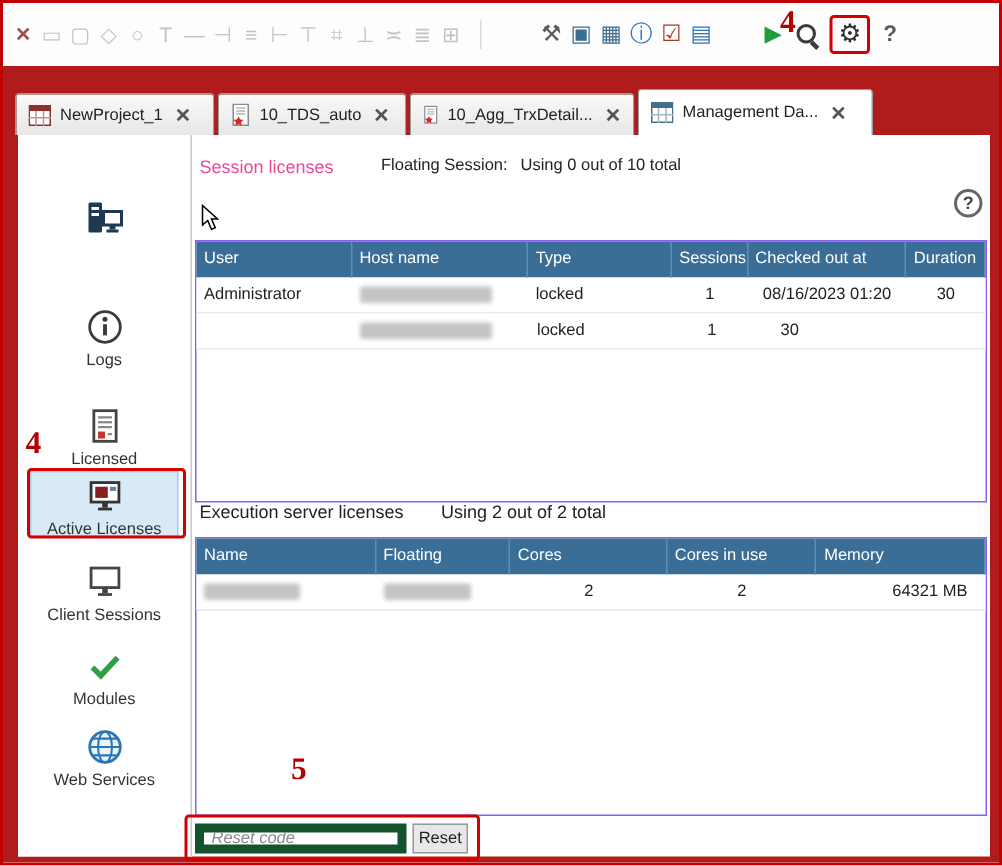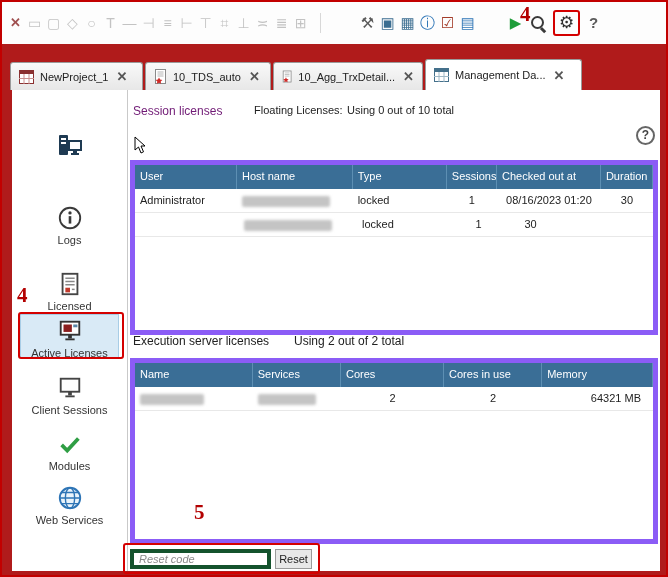--- a/index.html
+++ b/index.html
@@ -46,42 +46,42 @@
 
   
   .sidebar { position:absolute; left:0; top:0; width:116px; height:100%; background:#fff; border-right:1px solid #c9c9c9; }
   .side-item { position:absolute; left:8px; width:99px; text-align:center; cursor:pointer; padding-top:2px; }
   .side-item .sicon { height:28px; display:flex; justify-content:center; align-items:center; margin-bottom:2px; }
   .side-item .slabel { display:inline-block; width:80px; font-size:11px; line-height:13px; color:#333; }
   .side-item.sel { background:#d9eaf6; border:1px solid #a8cde6; height:44px; }
 
   
   .main { position:absolute; left:116px; top:0; width:532px; height:481px; }
-  .sess-title { position:absolute; left:5px; top:14px; font-size:12px; color:#701a75; }
+  .sess-title { position:absolute; left:5px; top:14px; font-size:12px; color:#ec4899; }
   .lic-info { position:absolute; left:126px; top:12px; font-size:11px; line-height:16px; color:#222; }
   .lic-info .ll { display:inline-block; width:93px; }
   .help-circle { position:absolute; left:508px; top:36px; width:19px; height:19px; border:2px solid #666;
                  border-radius:50%; text-align:center; line-height:15px; font-weight:bold; font-size:12px; color:#444; cursor:pointer; }
   .cursor { position:absolute; left:6px; top:46px; z-index:9; }
 
-  .tbl { position:absolute; left:2px; width:528px; border:5px solid #8b5cf6; background:#fff; }
+  .tbl { position:absolute; left:2px; width:528px; border:1px solid #8b5cf6; background:#fff; }
   .t1 { top:70px; height:175px; }
   .t2 { top:268px; height:186px; }
   .thead { display:flex; background:#3a6e96; color:#fff; height:24px; }
   .thead .c { border-right:1px solid #5d8fb3; }
   .trow { display:flex; height:24px; border-bottom:1px solid #e8e8e8; background:#fff; }
   .c { padding:0 5px; font-size:11px; line-height:23px; height:24px; overflow:hidden; white-space:nowrap; }
   .ctr { text-align:center; }
   .rgt { text-align:right; padding-right:12px; }
   .blob { display:inline-block; background:#c4c4c4; border-radius:2px; filter:blur(1.5px); vertical-align:middle; height:11px; }
 
   .exec-head { position:absolute; left:5px; top:244px; font-size:12px; color:#222; display:flex; }
   .exec-head .et { display:inline-block; width:161px; }
 
-  .reset-input { position:absolute; left:2px; top:459px; width:141px; height:20px; border:4px solid #14532d;
+  .reset-input { position:absolute; left:2px; top:459px; width:141px; height:20px; border:6px solid #14532d;
                  font-family:"Liberation Sans", sans-serif; font-size:11px; padding:0 5px; color:#222; }
   .reset-input::placeholder { font-style:italic; color:#8a8a8a; }
   .reset-btn { position:absolute; left:147px; top:459px; width:37px; height:20px; background:#e8e8e8;
                border:1px solid #9a9a9a; font-family:Liberation Sans, sans-serif; font-size:11px; color:#222; cursor:pointer; }
 
   
   .marker { position:absolute; color:#b30000; font-family:"Liberation Serif", serif; font-weight:bold; font-size:21px; z-index:20; }
   .m-toolbar { left:518px; top:0px; }
   .m-sidebar { left:15px; top:281px; }
   .m-reset   { left:192px; top:498px; }
@@ -247,21 +247,21 @@
               <path d="M3 14h22 M5 8h18 M5 20h18" stroke="#2e75b6" stroke-width="1.5" fill="none"></path>
             </svg>
         </div>
         <span class="slabel">Web Services</span>
       </div>
     </div>
 
     <div class="main">
       <span class="sess-title">Session licenses</span>
       <div class="lic-info">
-        <div><span class="ll">Floating Licenses:</span><span>Using 0 out of 10 total</span></div>
+        <div><span class="ll">Floating Session:</span><span>Using 0 out of 10 total</span></div>
       </div>
       <span class="help-circle">?</span>
       <span class="cursor">
         <svg width="12" height="18" viewBox="0 0 12 18">
             <path d="M1 1 L1 14 L4.5 11 L7 17 L9.5 15.8 L7 10 L11 10 Z" fill="#fff" stroke="#000" stroke-width="1"></path>
           </svg>
       </span>
 
       <div class="tbl t1">
         <div class="thead">
@@ -289,21 +289,21 @@
         </div>
       </div>
 
       <div class="exec-head">
         <span class="et">Execution server licenses</span>
         <span>Using 2 out of 2 total</span>
       </div>
       <div class="tbl t2">
         <div class="thead">
           <span class="c" style="width:120px;">Name</span>
-          <span class="c" style="width:90px;">Services</span>
+          <span class="c" style="width:90px;">Floating</span>
           <span class="c" style="width:105px;">Cores</span>
           <span class="c" style="width:100px;">Cores in use</span>
           <span class="c" style="width:113px;">Memory</span>
         </div>
         <div class="trow">
           <span class="c" style="width:120px;"><span class="blob" style="width:64px;"></span></span>
           <span class="c" style="width:90px;"><span class="blob" style="width:58px;"></span></span>
           <span class="c ctr" style="width:105px;">2</span>
           <span class="c ctr" style="width:100px;">2</span>
           <span class="c rgt" style="width:113px;">64321 MB</span>

